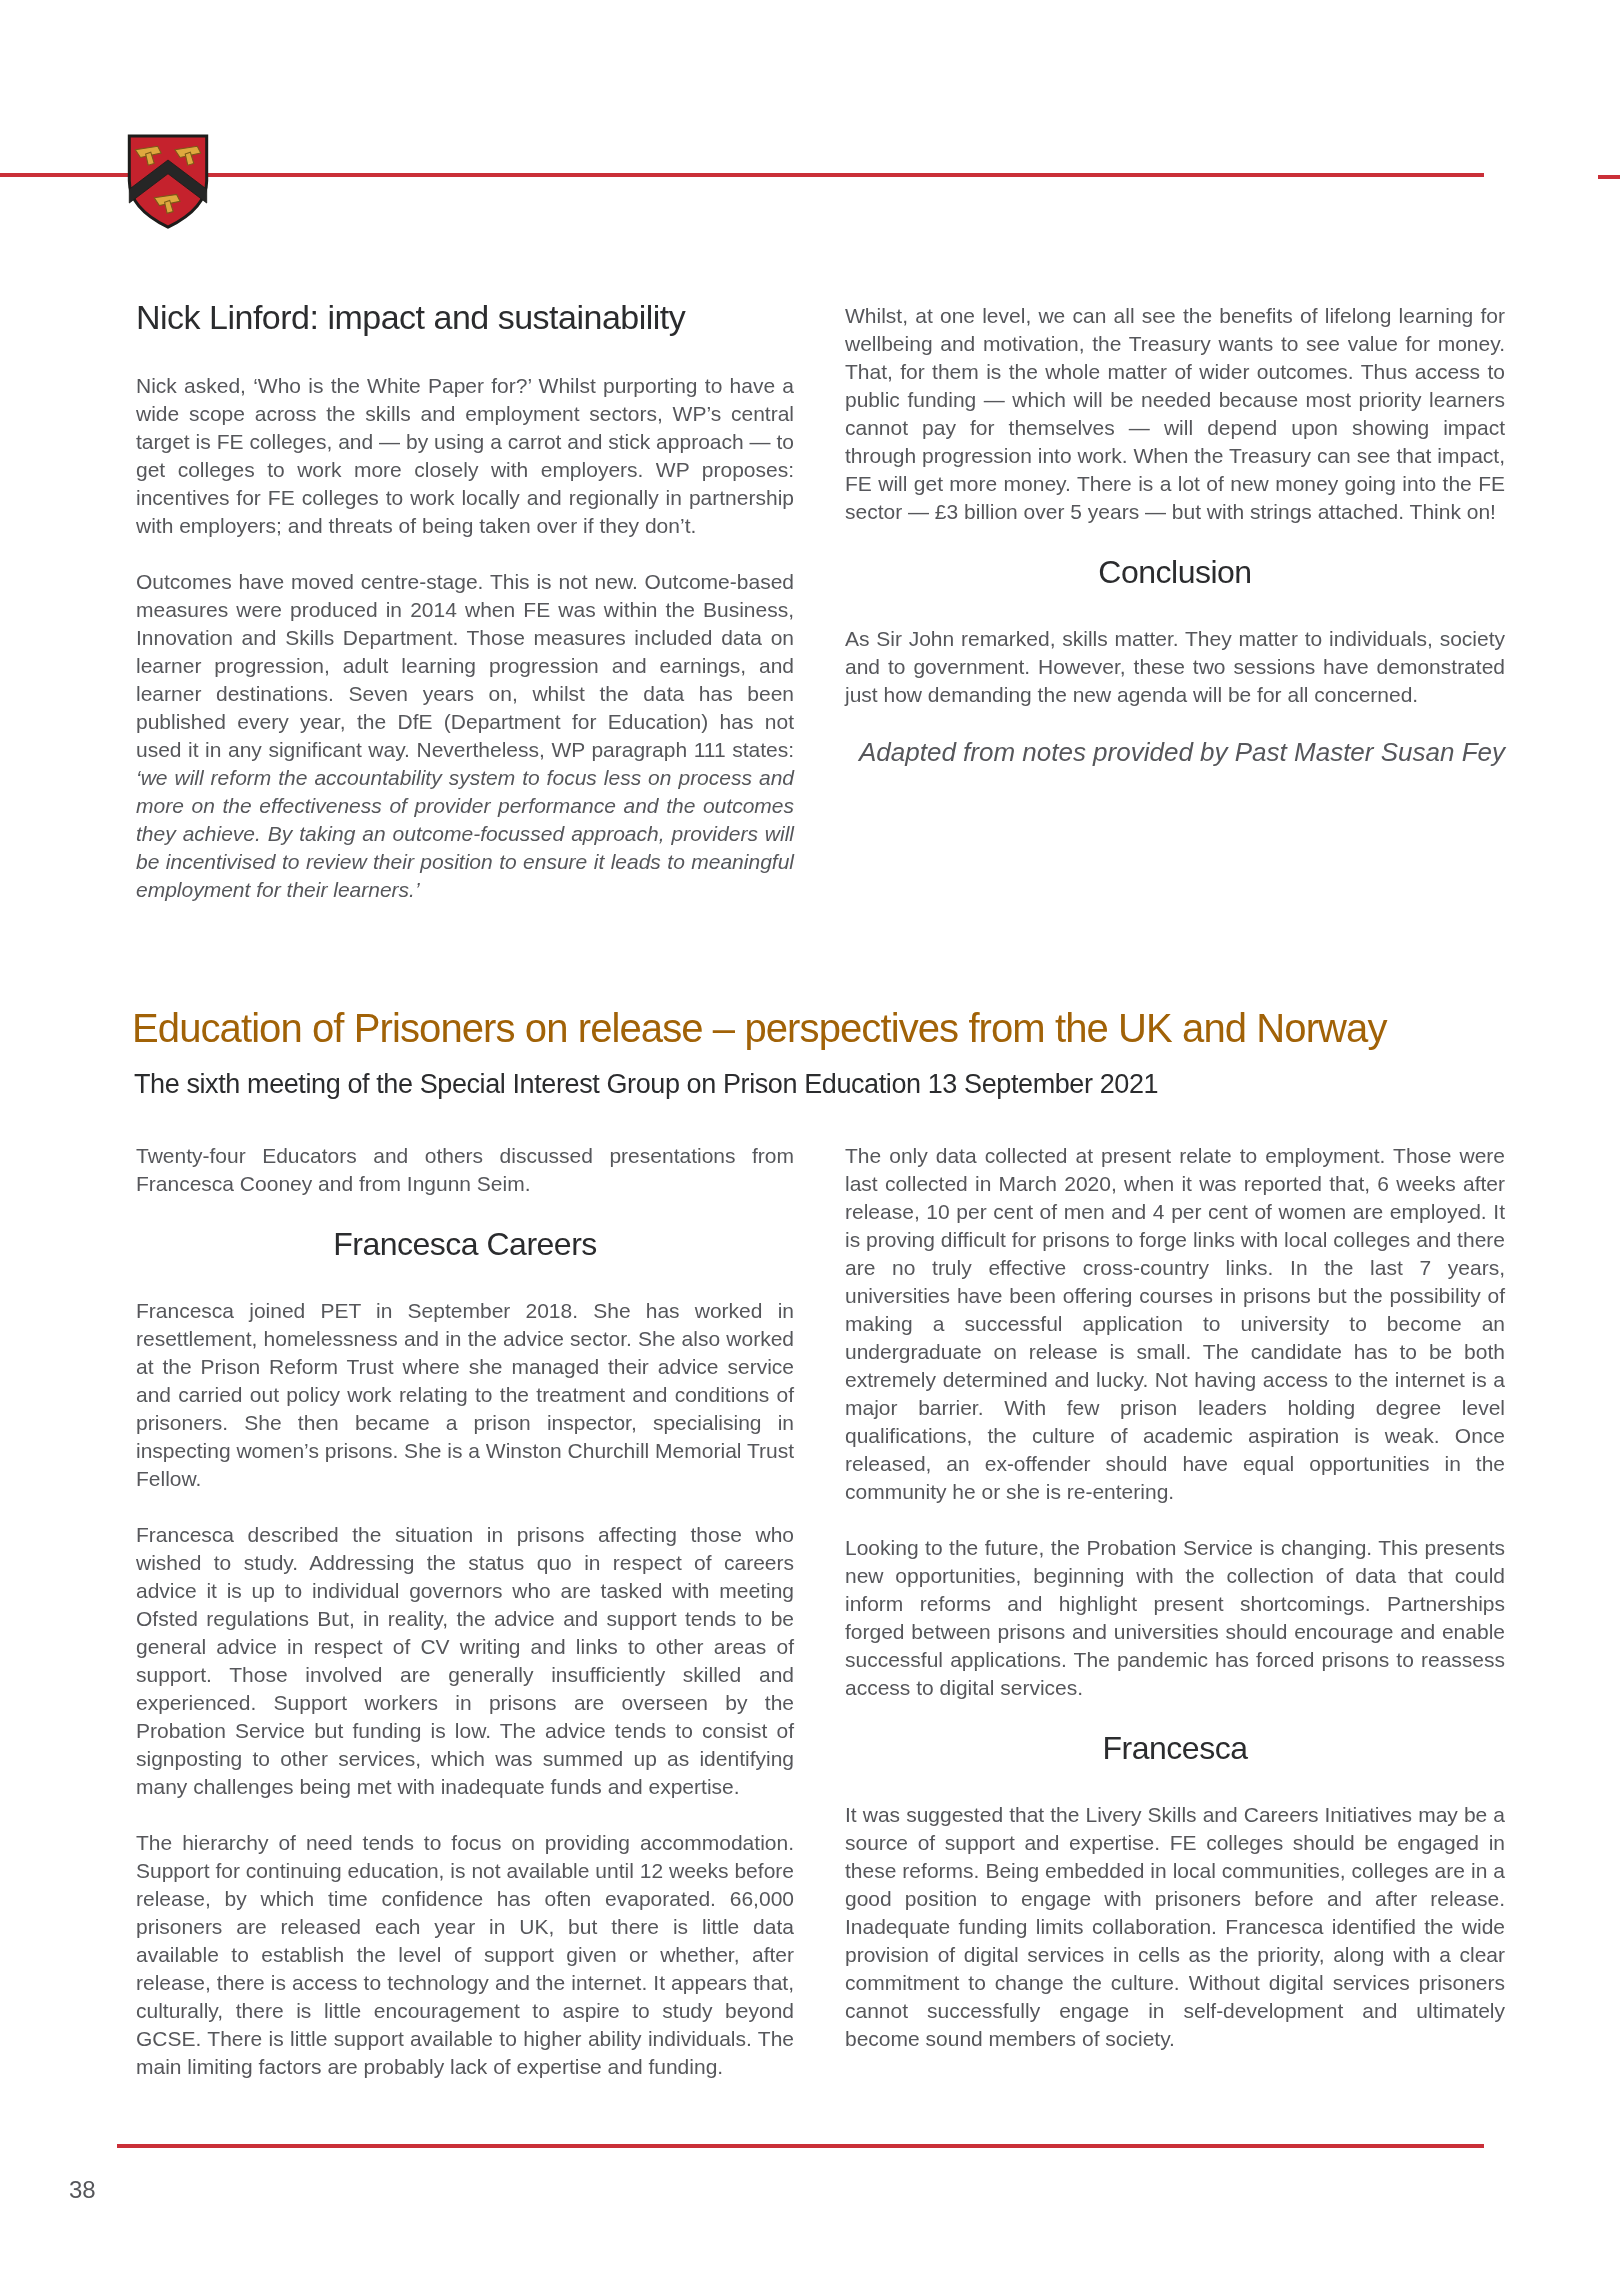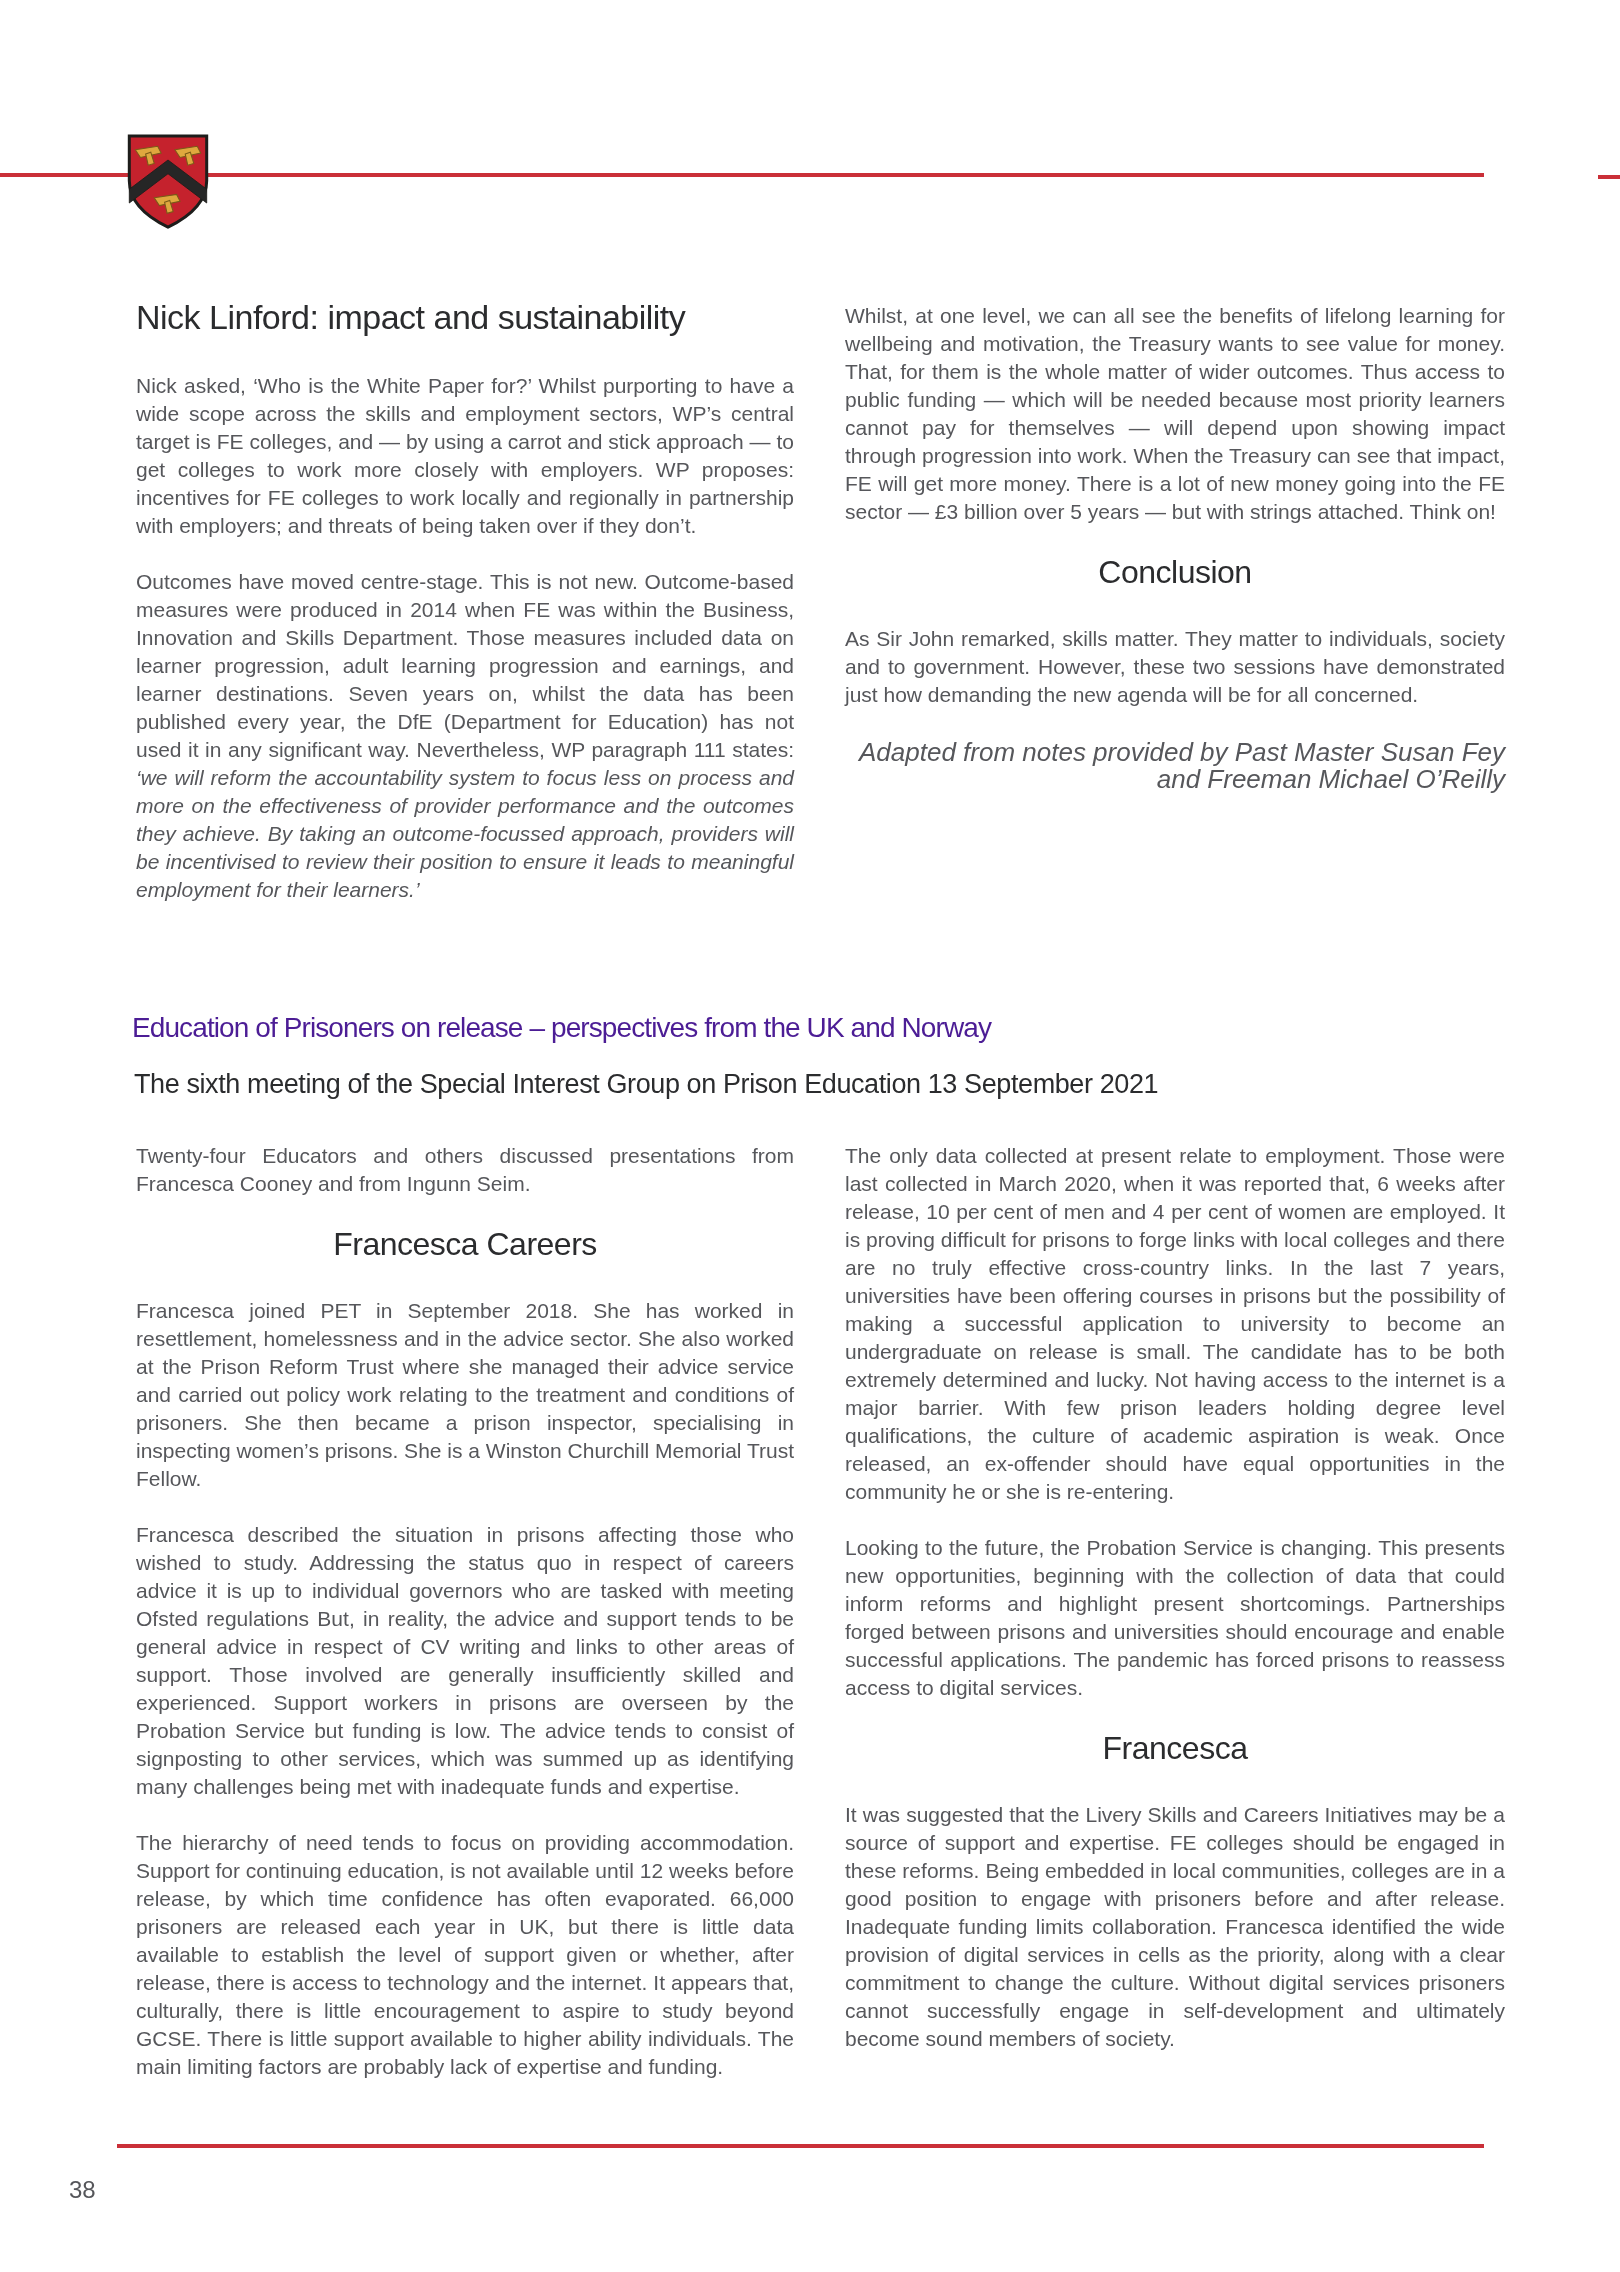--- a/index.html
+++ b/index.html
@@ -31,21 +31,21 @@
     font-size:32px;line-height:37px;font-weight:400;color:#2B2C2E;
     letter-spacing:-0.5px;margin:26.5px 0 34px 0;text-align:center;
   }
   .credit{
     margin-top:30px;text-align:right;font-style:italic;
     font-size:26px;line-height:26.5px;color:#56575B;
   }
   .italic-run{font-style:italic;}
   .big-title{
     position:absolute;left:132px;top:1005px;width:1376px;
-    font-size:28px;line-height:46px;font-weight:400;color:#4c1d95;
+    font-size:40px;line-height:46px;font-weight:400;color:#a16207;
     letter-spacing:-0.9px;
   }
   .sub-title{
     position:absolute;left:134px;top:1067px;width:1305px;
     font-size:27px;line-height:34px;font-weight:400;color:#2B2C2E;
     letter-spacing:-0.4px;
   }
   .page-number{
     position:absolute;left:69px;top:2176px;
     font-size:24px;color:#55565A;
@@ -81,21 +81,20 @@
     <p>Nick asked, ‘Who is the White Paper for?’ Whilst purporting to have a wide scope across the skills and employment sectors, WP’s central target is FE colleges, and — by using a carrot and stick approach — to get colleges to work more closely with employers. WP proposes: incentives for FE colleges to work locally and regionally in partnership with employers; and threats of being taken over if they don’t.</p>
     <p><span>Outcomes have moved centre-stage. This is not new. Outcome-based measures were produced in 2014 when FE was within the Business, Innovation and Skills Department. Those measures included data on learner progression, adult learning progression and earnings, and learner destinations. Seven years on, whilst the data has been published every year, the DfE (Department for Education) has not used it in any significant way. Nevertheless, WP paragraph 111 states: </span><span class="italic-run">‘we will reform the accountability system to focus less on process and more on the effectiveness of provider performance and the outcomes they achieve. By taking an outcome-focussed approach, providers will be incentivised to review their position to ensure it leads to meaningful employment for their learners.’</span></p>
   </div>
 
   <div class="col s1-right">
     <p>Whilst, at one level, we can all see the benefits of lifelong learning for wellbeing and motivation, the Treasury wants to see value for money. That, for them is the whole matter of wider outcomes. Thus access to public funding — which will be needed because most priority learners cannot pay for themselves — will depend upon showing impact through progression into work. When the Treasury can see that impact, FE will get more money. There is a lot of new money going into the FE sector — £3 billion over 5 years — but with strings attached. Think on!</p>
     <h3 class="sub">Conclusion</h3>
     <p>As Sir John remarked, skills matter. They matter to individuals, society and to government. However, these two sessions have demonstrated just how demanding the new agenda will be for all concerned.</p>
     <div class="credit">
       <div>Adapted from notes provided by Past Master Susan Fey</div>
-      <div>and Freeman Michael O’Reilly</div>
     </div>
   </div>
 
   <div class="big-title">Education of Prisoners on release – perspectives from the UK and Norway</div>
   <div class="sub-title">The sixth meeting of the Special Interest Group on Prison Education 13 September 2021</div>
 
   <div class="col s2-left">
     <p>Twenty-four Educators and others discussed presentations from Francesca Cooney and from Ingunn Seim.</p>
     <h3 class="sub">Francesca Careers</h3>
     <p>Francesca joined PET in September 2018. She has worked in resettlement, homelessness and in the advice sector. She also worked at the Prison Reform Trust where she managed their advice service and carried out policy work relating to the treatment and conditions of prisoners. She then became a prison inspector, specialising in inspecting women’s prisons. She is a Winston Churchill Memorial Trust Fellow.</p>

